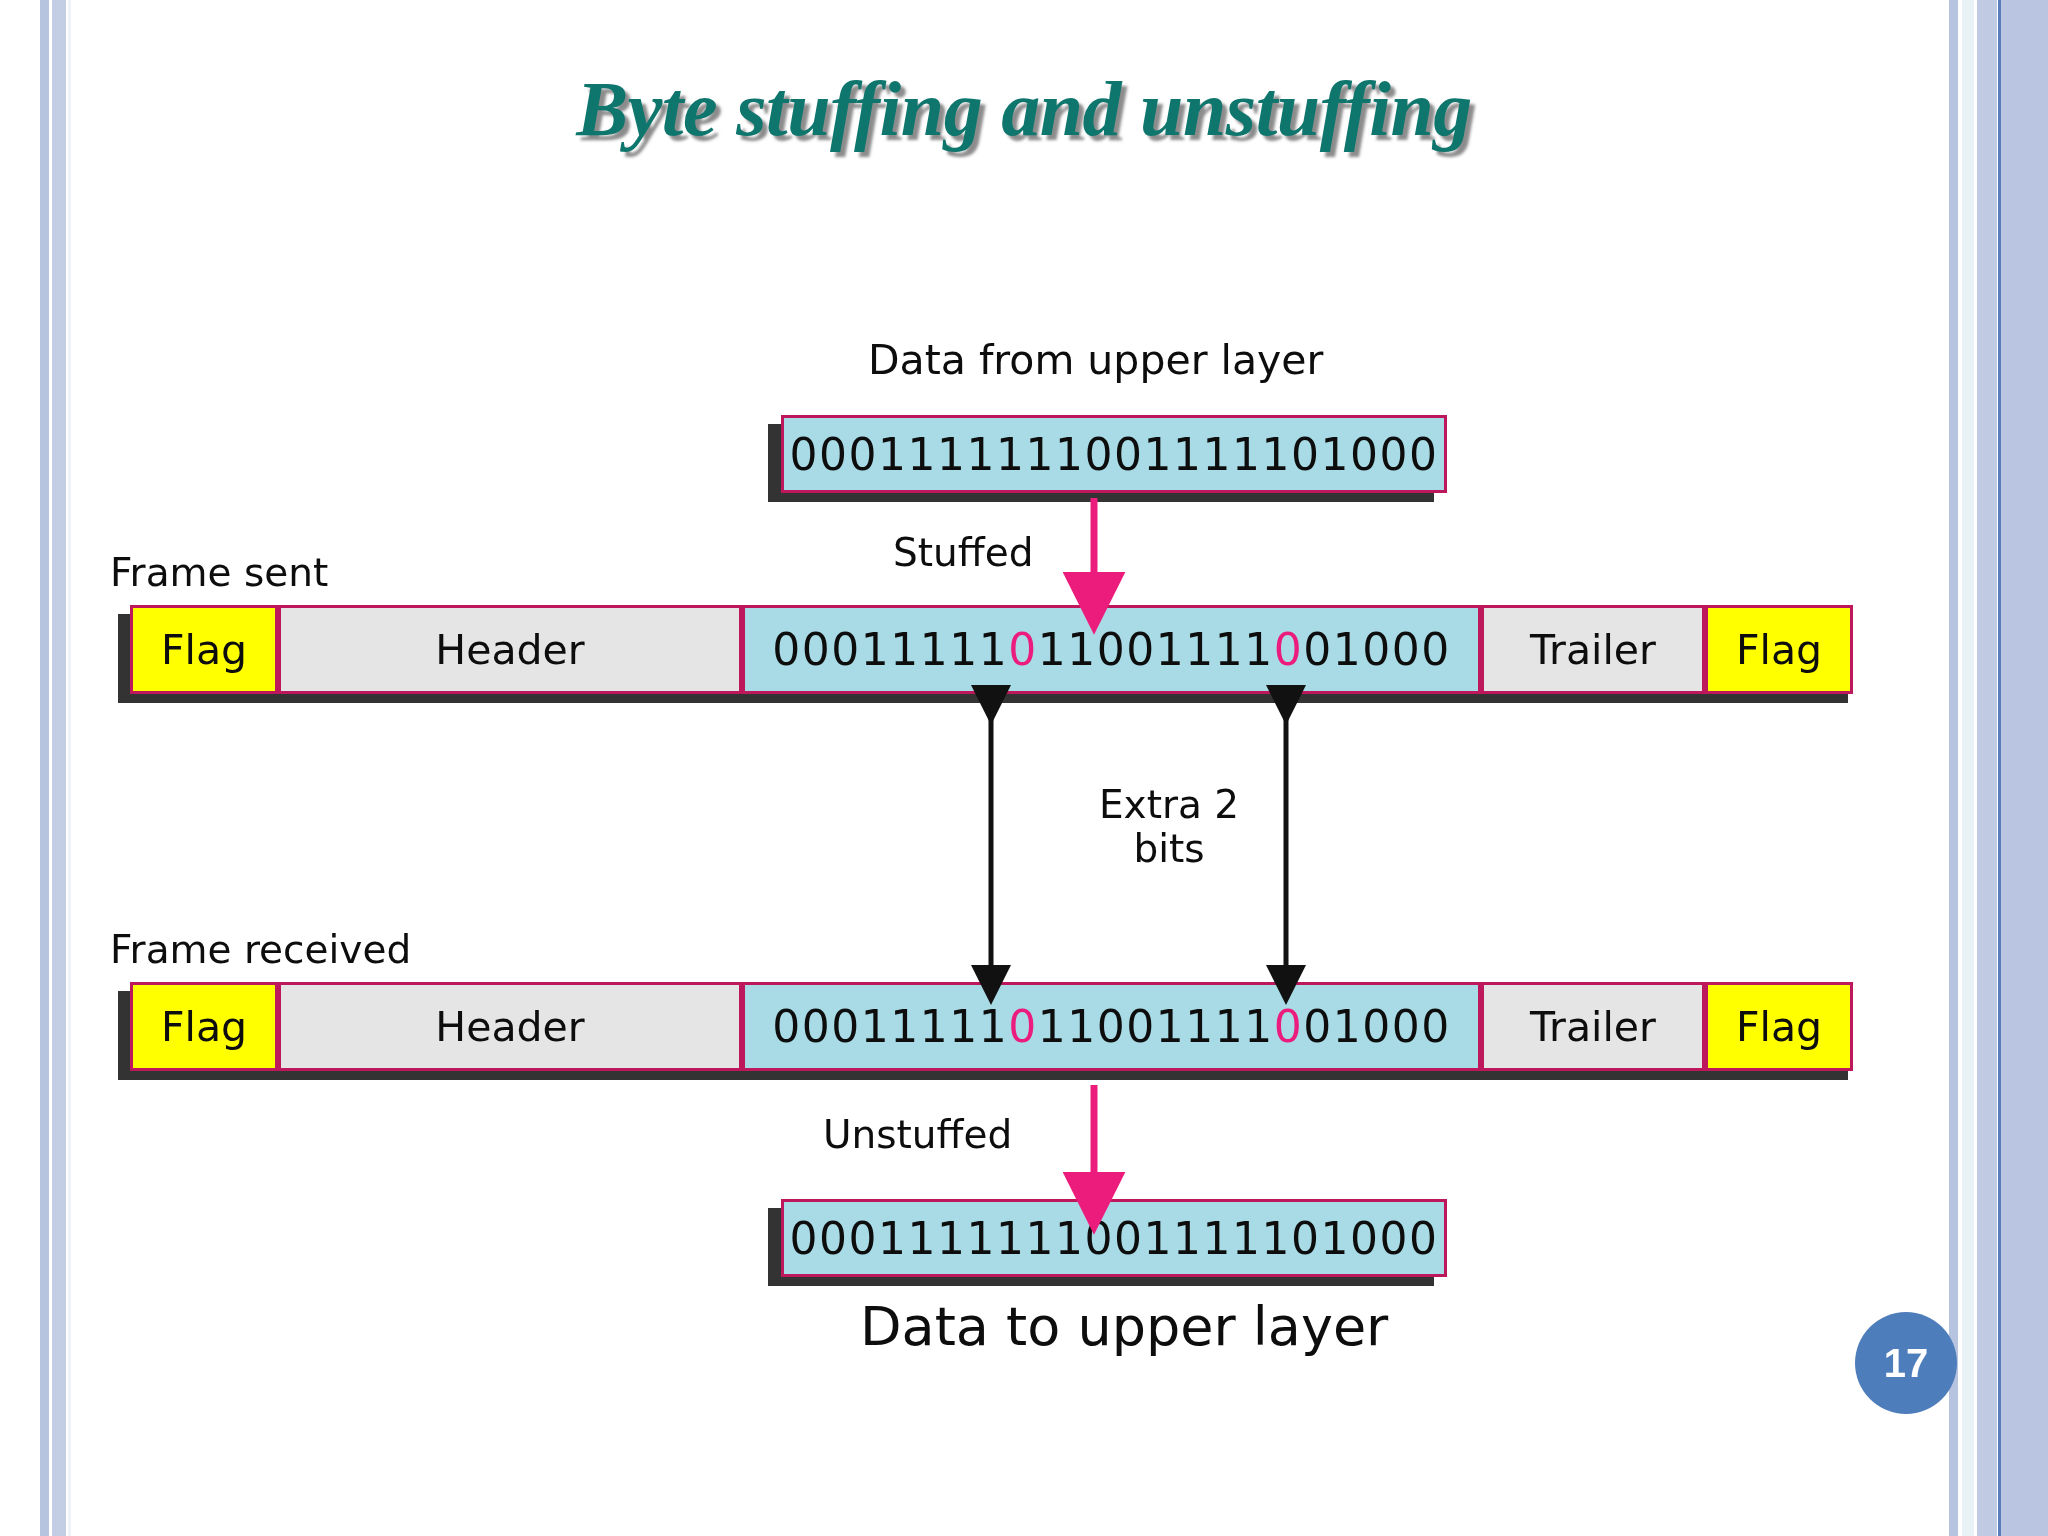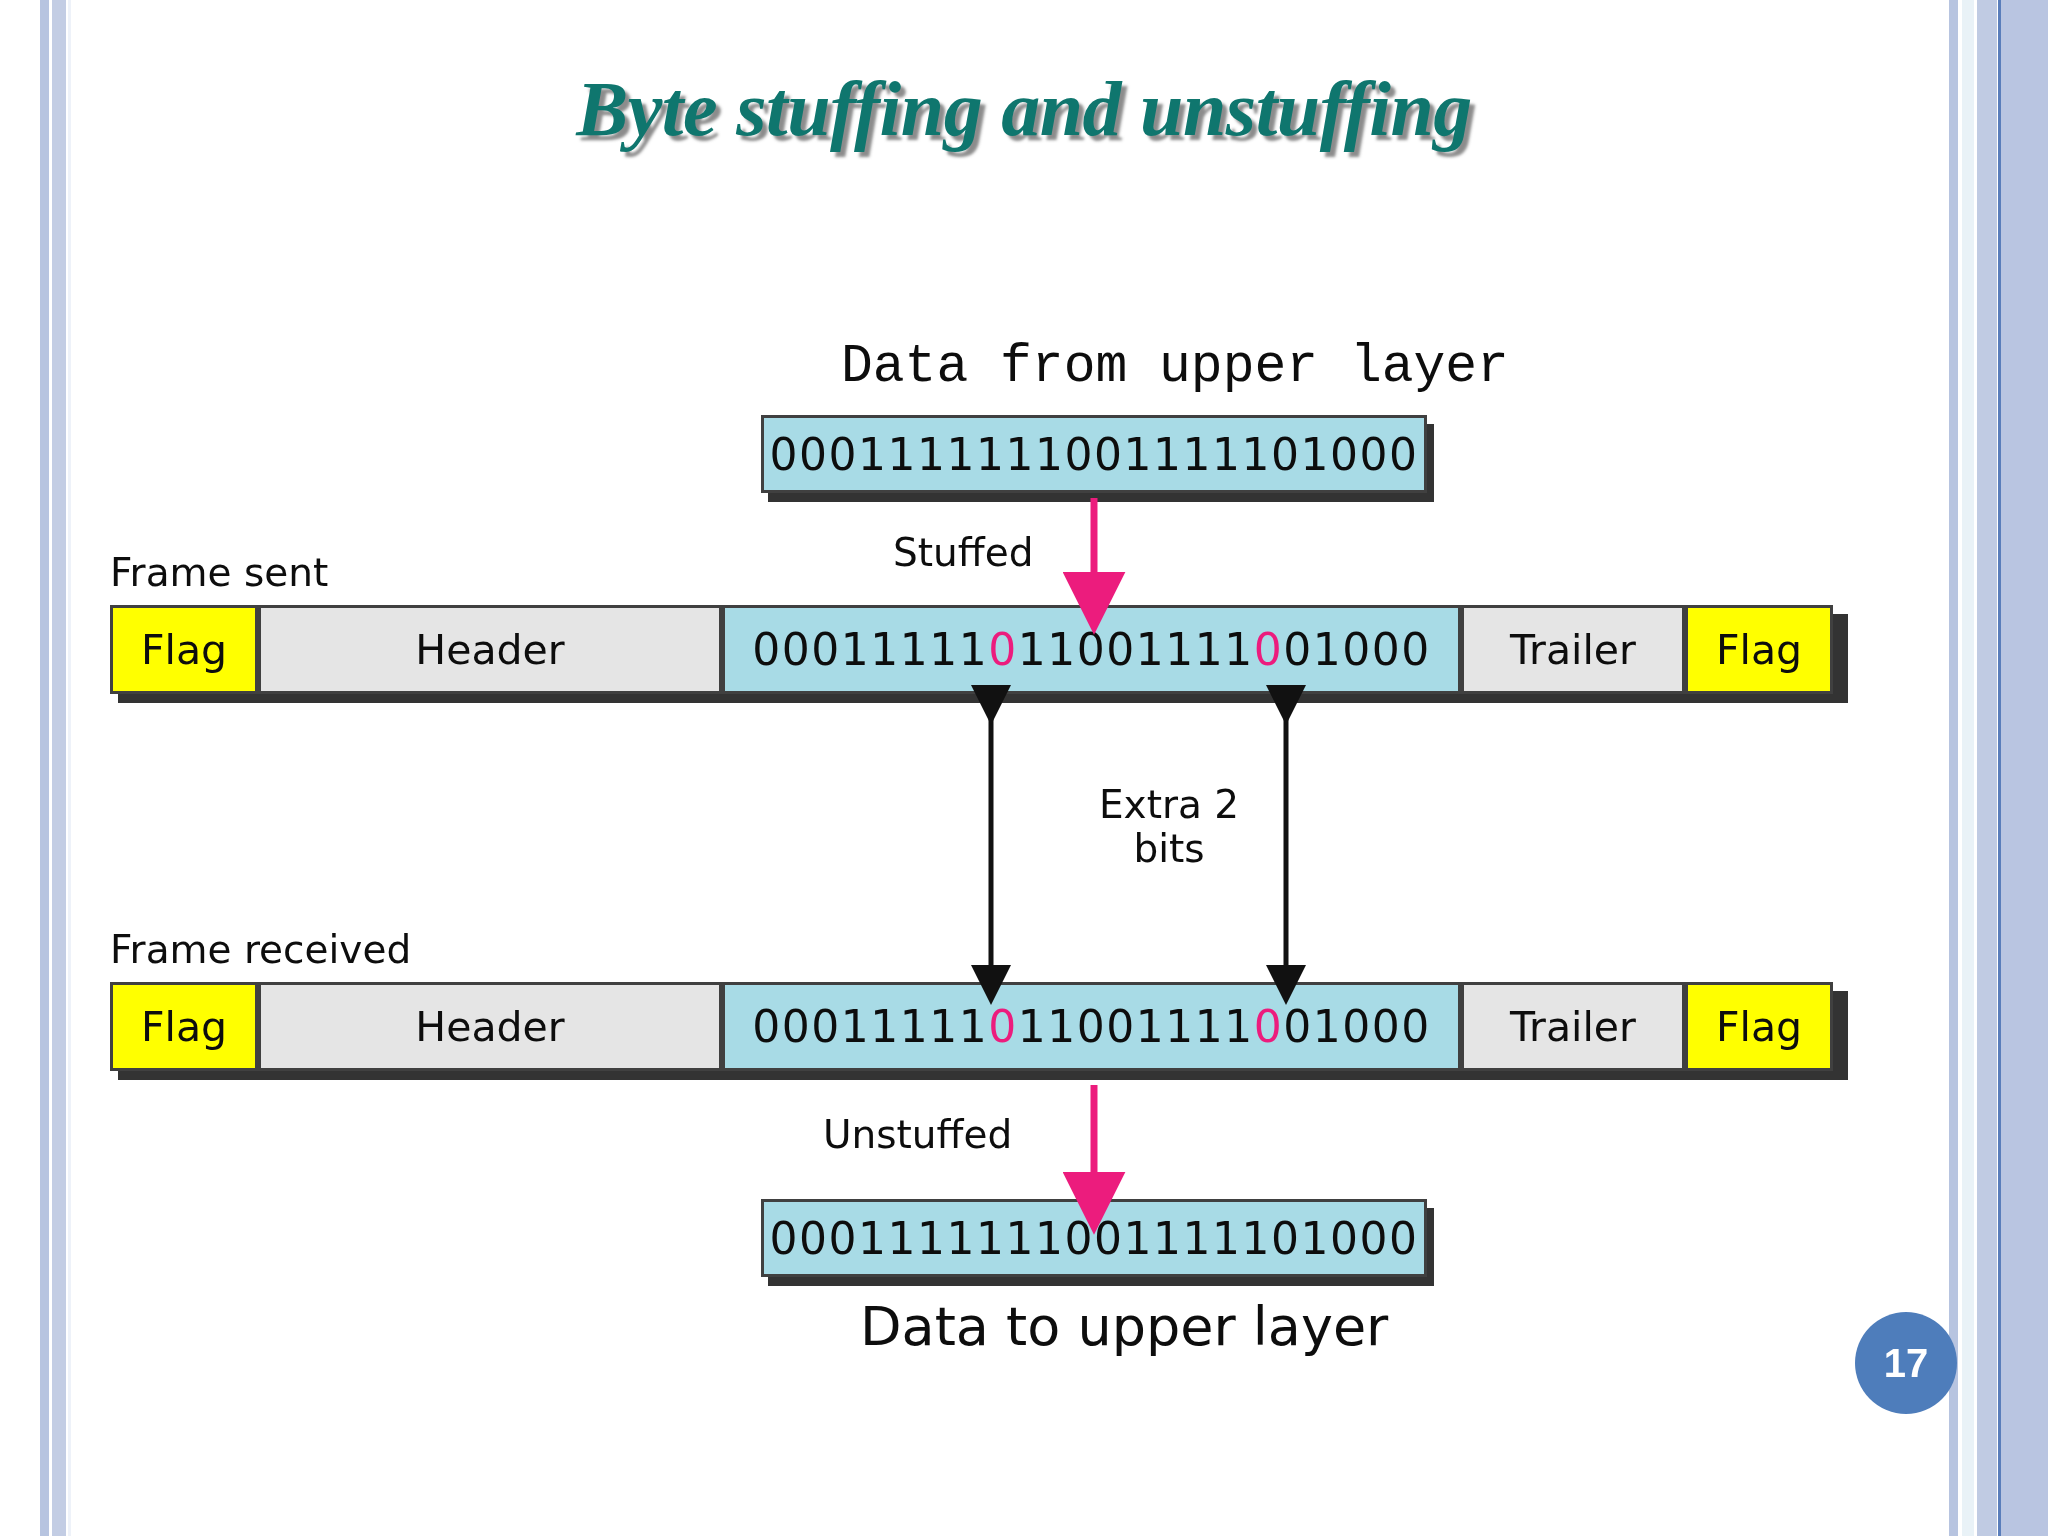--- a/index.html
+++ b/index.html
@@ -56,27 +56,28 @@
     font-size: 39px;
     color: #0d0d0d;
     white-space: nowrap;
     line-height: 1.12;
   }
 
   
   .box {
     position: absolute;
     box-sizing: border-box;
-    border: 3px solid #404040;
+    border: 3px solid #be185d;
     display: flex;
     align-items: center;
     justify-content: center;
     font-family: "DejaVu Sans", sans-serif;
     color: #0d0d0d;
     white-space: nowrap;
+    margin-left: 20px;
   }
   .shadow {
     position: absolute;
     background: #333333;
     z-index: 0;
   }
   .blue  { background: #a8dbe6; }
   .grey  { background: #e5e5e5; }
   .yellow{ background: #ffff00; }
 
@@ -126,21 +127,21 @@
   <div class="rail rail-left-b"></div>
   <div class="rail rail-left-c"></div>
   <div class="rail rail-right-a"></div>
   <div class="rail rail-right-b"></div>
   <div class="rail rail-right-c"></div>
   <div class="rail rail-right-d"></div>
   <div class="rail rail-right-e"></div>
 
   <div id="title">Byte stuffing and unstuffing</div>
 
-  <div class="dlabel" style="left:841px; top:338px; font-size:53px;font-family:Liberation Mono, monospace;">Data from upper layer</div>
+  <div class="dlabel" style="left:868px; top:338px; font-size:41px;">Data from upper layer</div>
 
   <div class="shadow" style="left:768px; top:424px; width:666px; height:78px;"></div>
   <div class="box blue" style="left:761px; top:415px; width:666px; height:78px; z-index:1;">
     <span class="bits">0001111111001111101000</span>
   </div>
 
   <div class="dlabel" style="left:882px; top:531px;margin-left:11px;">Stuffed</div>
 
   <div class="dlabel" style="left:110px; top:551px;">Frame sent</div>
 

